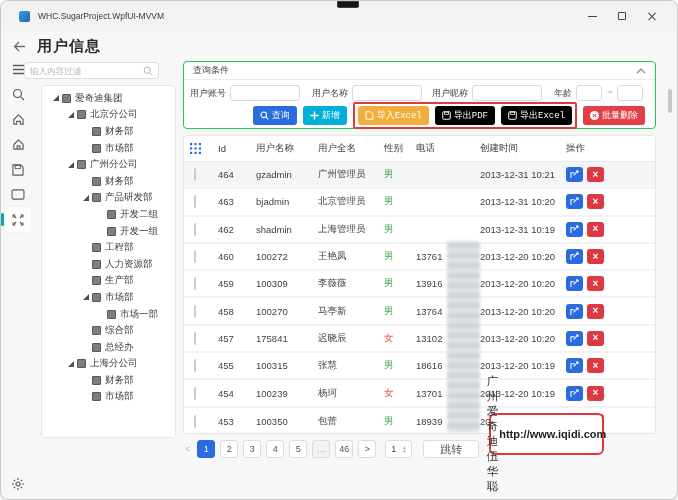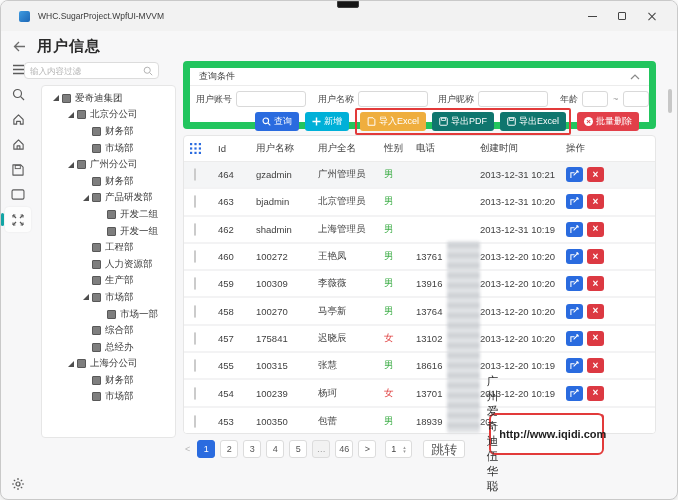--- a/index.html
+++ b/index.html
@@ -50,34 +50,34 @@
   .tnode{ display:flex; align-items:center; height:16.6px; font-size:9.5px; color:#3a3a3a; cursor:pointer; }
   .tnode .slot{ width:12px; display:flex; align-items:center; justify-content:center; flex:0 0 12px; }
   .exp{ width:0; height:0; border-style:solid; border-width:0 0 6px 6px;
         border-color:transparent transparent #4e4e4e transparent; }
   .tico{ width:9px; height:9px; background:#7e7e7e; border:1px solid #585858; border-radius:1px;
         margin-right:4px; flex:0 0 9px; }
   .lv0{ padding-left:8px; } .lv1{ padding-left:23px; } .lv2{ padding-left:38px; } .lv3{ padding-left:53px; }
 
   
   .query-card{ position:absolute; left:182px; top:60px; width:473px; height:68px; background:#fff;
-        border:7px solid #22c55e; border-radius:4px; }
+        border:1px solid #22c55e; border-radius:4px;font-family:Liberation Mono, monospace; }
   .qc-header{ height:18px; display:flex; align-items:center; justify-content:space-between;
         padding:0 9px; border-bottom:1px solid #ececec; font-size:9px; color:#3c3c3c; }
   .qc-fields{ display:flex; align-items:center; padding:5px 6px 2px 6px; font-size:9px; color:#4a4a4a; }
   .qc-fields label{ margin-right:4px; white-space:nowrap; }
   .qin{ height:16px; border:1px solid #d9d9d9; border-radius:3px; background:#fff; font-size:9px;
         padding:0 4px; outline:none; font-family:inherit; }
   .w70{ width:70px; } .w26{ width:26px; }
   .tilde{ margin:0 5px; color:#9a9a9a; }
   .qc-buttons{ display:flex; justify-content:flex-end; align-items:center; gap:6px; padding:3px 10px 0 0; }
   .btn{ height:19px; display:flex; align-items:center; gap:3px; padding:0 7px; border:none;
         border-radius:3px; color:#fff; font-size:9px; font-family:inherit; cursor:pointer; white-space:nowrap; }
   .btn-blue{ background:#2a6bdf; } .btn-cyan{ background:#00b0d8; } .btn-amber{ background:#efae3e; }
-  .btn-green{ background:#0f766e; } .btn-red{ background:#e23f49; }
+  .btn-green{ background:#000000; } .btn-red{ background:#e23f49; }
   .hl-group{ display:flex; gap:6px; align-items:center; border:2px solid #e23a3a; border-radius:2px;
         padding:2px 3px; margin:-4px 0; }
   .del-circle{ width:9px; height:9px; background:#fff; border-radius:50%; color:#e23f49;
         font-size:8px; line-height:9px; text-align:center; font-weight:bold; }
 
   
   .table-card{ position:absolute; left:182px; top:134px; width:473px; height:299px; background:#fff;
         border:1px solid #e6e6e6; border-radius:4px; overflow:hidden; }
   .tgrid{ display:grid; grid-template-columns:28px 38px 62px 66px 32px 64px 86px 1fr;
         align-items:center; padding-left:6px; }
@@ -103,22 +103,22 @@
         gap:5px; font-size:9px; color:#666; }
   .pchev{ color:#b9b9b9; padding:0 2px; }
   .pbox{ min-width:18px; height:18px; border:1px solid #dcdcdc; border-radius:3px; background:#fff;
         display:flex; align-items:center; justify-content:center; padding:0 3px; cursor:pointer; color:#555; }
   .pbox.active{ background:#2a6bdf; border-color:#2a6bdf; color:#fff; }
   .pbox.ellip{ background:#f2f2f2; color:#9a9a9a; }
   .pjump-input{ width:27px; height:18px; border:1px solid #dcdcdc; border-radius:3px; background:#fff;
         display:flex; align-items:center; padding:0 2px 0 5px; margin-left:4px; }
   .pjump-input input{ width:12px; border:none; outline:none; font-size:9px; color:#444; font-family:inherit; }
   .spin{ display:flex; flex-direction:column; font-size:5px; line-height:4.5px; color:#9a9a9a; }
-  .pjump-btn{ height:18px; border:1px solid #dcdcdc; border-radius:3px; background:#fff; font-size:13px;
-        color:#555; padding:0 7px; margin-left:6px; font-family:inherit; cursor:pointer; }
+  .pjump-btn{ height:18px; border:1px solid #dcdcdc; border-radius:3px; background:#fff; font-size:11px;
+        color:#555; padding:0 16px; margin-left:6px; font-family:inherit; cursor:pointer; }
 
   
   .watermark{ position:absolute; left:488px; top:412px; width:115px; height:42px; background:#fff;
         border:2px solid #e23a3a; border-radius:6px; z-index:8; display:flex; 
         align-items:center; justify-content:center; gap:1px; }
   .wm1{ font-size:11.5px; color:#2f2f2f; }
   .wm2{ font-size:11px; font-weight:bold; color:#1d1d1d; }
 
   
   .vscroll{ position:absolute; right:5px; top:88px; width:4px; height:24px; background:#c7c7c7; border-radius:2px; }

